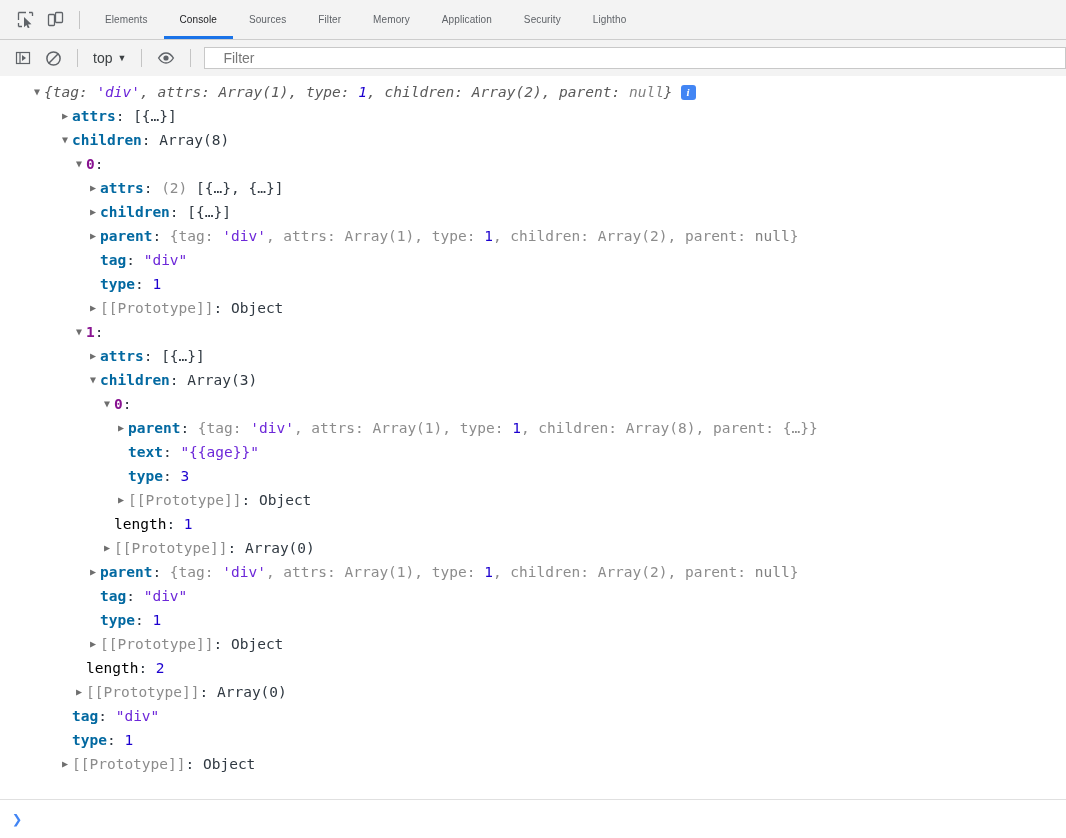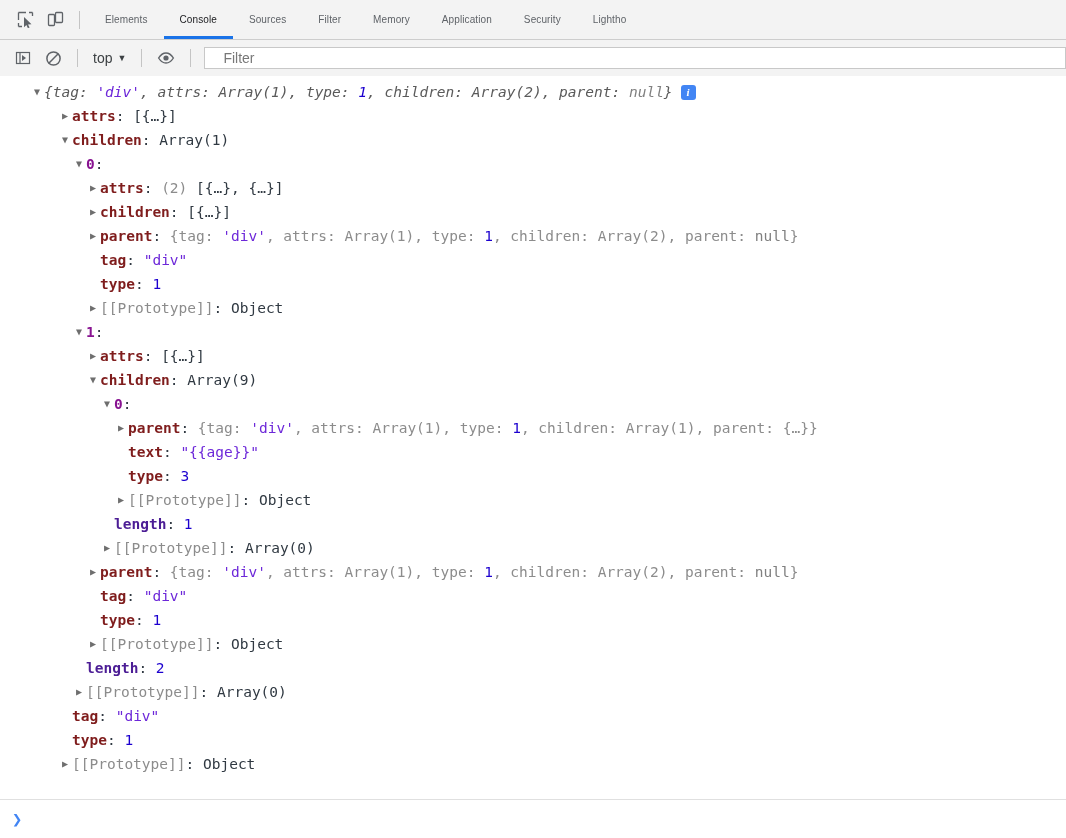--- a/index.html
+++ b/index.html
@@ -107,23 +107,23 @@
 
   
   .ind0 { padding-left: 30px; }
   .ind1 { padding-left: 58px; }
   .ind2 { padding-left: 72px; }
   .ind3 { padding-left: 86px; }
   .ind4 { padding-left: 100px; }
   .ind5 { padding-left: 114px; }
 
   
-  .k-prop   { color:#7f1d1d; font-weight: bold; }       
+  .k-prop   { color:#0369a1; font-weight: bold; }       
   .k-proto  { color:#8c8c8c; }                          
-  .k-len    { color:#4c1d95; font-weight: bold; }       
+  .k-len    { color:#000000; font-weight: normal; }       
   .k-str    { color:#6d28d9; }                          
   .k-num    { color:#1c00cf; }                          
   .k-null   { color:#808080; }                          
   .k-plain  { color:#303942; }                          
   .k-grey   { color:#8c8c8c; }                          
   .k-idx    { color:#881391; font-weight: bold; }
 
   .firstline { font-style: italic; }
   .firstline .k-plain { color:#5a5a5a; }
 
@@ -247,21 +247,21 @@
         <span class="tri">▼</span>
         <span><span class="k-plain">{tag: </span><span class="k-str">'div'</span><span class="k-plain">, attrs: Array(1), type: </span><span class="k-num">1</span><span class="k-plain">, children: Array(2), parent: </span><span class="k-null">null</span><span class="k-plain">}</span></span>
         <span class="info-badge">i</span>
       </div>
       <div class="row ind1">
         <span class="tri">▶</span>
         <span><span class="k-prop">attrs</span><span class="k-plain">: </span><span class="k-plain">[{…}]</span></span>
       </div>
       <div class="row ind1">
         <span class="tri">▼</span>
-        <span><span class="k-prop">children</span><span class="k-plain">: </span><span class="k-plain">Array(1)</span></span>
+        <span><span class="k-prop">children</span><span class="k-plain">: </span><span class="k-plain">Array(8)</span></span>
       </div>
       <div class="row ind2">
         <span class="tri">▼</span>
         <span><span class="k-idx">0</span><span class="k-plain">:</span></span>
       </div>
       <div class="row ind3">
         <span class="tri">▶</span>
         <span><span class="k-prop">attrs</span><span class="k-plain">: </span><span class="k-grey">(2)</span><span class="k-plain"> [{…}, {…}]</span></span>
       </div>
       <div class="row ind3">
@@ -287,29 +287,29 @@
       <div class="row ind2">
         <span class="tri">▼</span>
         <span><span class="k-idx">1</span><span class="k-plain">:</span></span>
       </div>
       <div class="row ind3">
         <span class="tri">▶</span>
         <span><span class="k-prop">attrs</span><span class="k-plain">: </span><span class="k-plain">[{…}]</span></span>
       </div>
       <div class="row ind3">
         <span class="tri">▼</span>
-        <span><span class="k-prop">children</span><span class="k-plain">: </span><span class="k-plain">Array(9)</span></span>
+        <span><span class="k-prop">children</span><span class="k-plain">: </span><span class="k-plain">Array(3)</span></span>
       </div>
       <div class="row ind4">
         <span class="tri">▼</span>
         <span><span class="k-idx">0</span><span class="k-plain">:</span></span>
       </div>
       <div class="row ind5">
         <span class="tri">▶</span>
-        <span><span class="k-prop">parent</span><span class="k-plain">: </span><span class="k-grey">{tag: </span><span class="k-str">'div'</span><span class="k-grey">, attrs: Array(1), type: </span><span class="k-num">1</span><span class="k-grey">, children: Array(1), parent: {…}}</span></span>
+        <span><span class="k-prop">parent</span><span class="k-plain">: </span><span class="k-grey">{tag: </span><span class="k-str">'div'</span><span class="k-grey">, attrs: Array(1), type: </span><span class="k-num">1</span><span class="k-grey">, children: Array(8), parent: {…}}</span></span>
       </div>
       <div class="row ind5">
         <span class="tri none"></span>
         <span><span class="k-prop">text</span><span class="k-plain">: </span><span class="k-str">"{{age}}"</span></span>
       </div>
       <div class="row ind5">
         <span class="tri none"></span>
         <span><span class="k-prop">type</span><span class="k-plain">: </span><span class="k-num">3</span></span>
       </div>
       <div class="row ind5">

